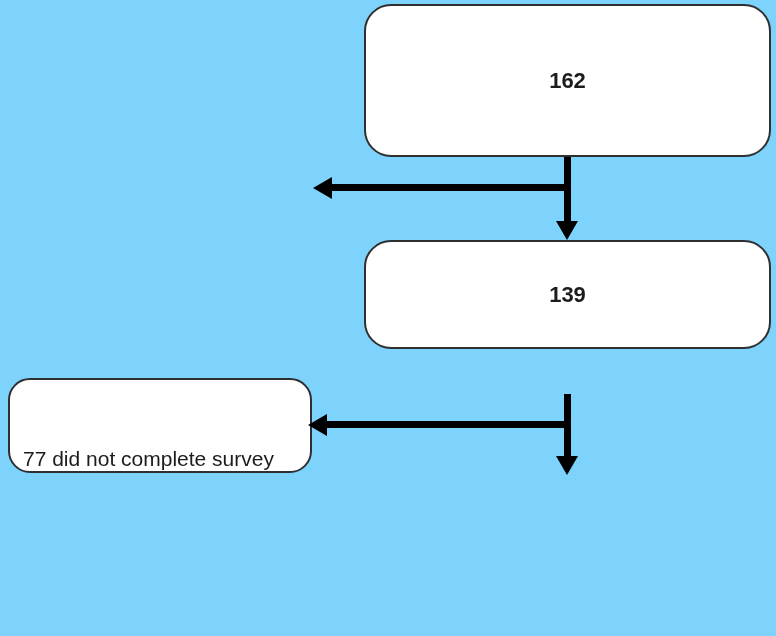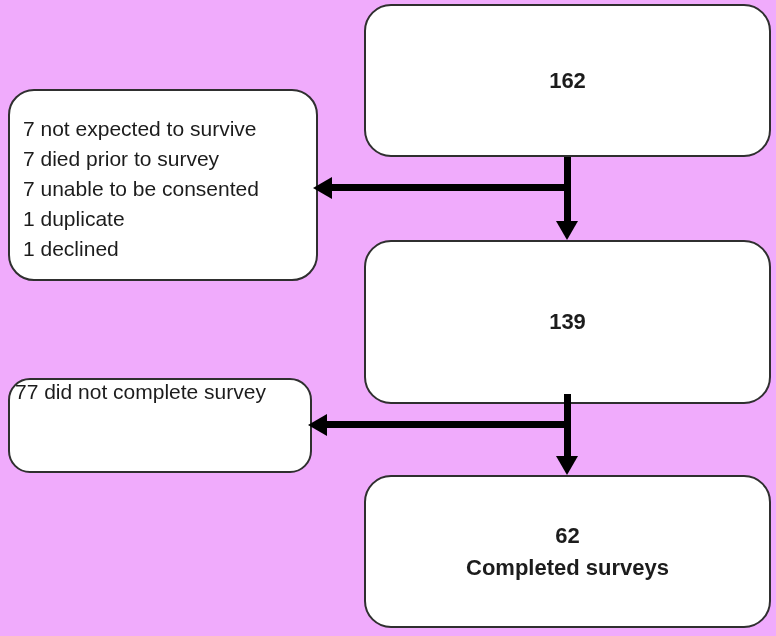--- a/index.html
+++ b/index.html
@@ -4,21 +4,21 @@
 <style>
   html, body {
     margin: 0;
     padding: 0;
     background: #ffffff;
   }
   .canvas {
     position: relative;
     width: 776px;
     height: 636px;
-    background: #f0abfc;
+    background: #7dd3fc;
     font-family: "Liberation Sans", "DejaVu Sans", sans-serif;
     color: #1c1c1c;
     overflow: hidden;
   }
   .node {
     position: absolute;
     background: #ffffff;
     border: 2px solid #2f2f2f;
     box-sizing: border-box;
   }
@@ -30,21 +30,21 @@
     display: flex;
     flex-direction: column;
     align-items: center;
     justify-content: center;
     text-align: center;
     font-weight: bold;
     font-size: 22px;
     line-height: 32px;
   }
   #box-eligible   { top: 4px; }
-  #box-sent       { top: 240px; height: 164px; }
+  #box-sent       { top: 240px; height: 109px; }
   #box-completed  { top: 475px; }
 
   .side-box {
     left: 8px;
     border-radius: 26px;
     font-size: 21px;
     font-weight: 400;
   }
   #box-excluded-pre-survey {
     top: 89px;
@@ -55,22 +55,22 @@
   #box-excluded-pre-survey .excl-line {
     line-height: 30px;
     white-space: nowrap;
   }
   #box-not-completed {
     top: 378px;
     width: 304px;
     height: 95px;
     border-radius: 22px;
     display: flex;
-    align-items: flex-start;
-    padding-left: 5px;
+    align-items: flex-end;
+    padding-left: 13px;
   }
 
   
   .arrow-line {
     position: absolute;
     background: #000000;
   }
   .v-line { width: 7px; left: 564px; }
   #vline-1 { top: 157px; height: 65px; }
   #vline-2 { top: 394px; height: 63px; }
@@ -105,32 +105,21 @@
 <div class="canvas">
 
   <div class="node main-box" id="box-eligible">
     <div>162</div>
   </div>
 
   <div class="node main-box" id="box-sent">
     <div>139</div>
   </div>
 
-  <div class="node main-box" id="box-completed">
-    <div>62</div>
-    <div>Completed surveys</div>
-  </div>
 
-  <div class="node side-box" id="box-excluded-pre-survey">
-    <div class="excl-line">7 not expected to survive</div>
-    <div class="excl-line">7 died prior to survey</div>
-    <div class="excl-line">7 unable to be consented</div>
-    <div class="excl-line">1 duplicate</div>
-    <div class="excl-line">1 declined</div>
-  </div>
 
   <div class="node side-box" id="box-not-completed">
     <div class="excl-line">77 did not complete survey</div>
   </div>
 
   <div class="arrow-line v-line" id="vline-1"></div>
   <div class="arrow-head head-down" id="head-down-1"></div>
 
   <div class="arrow-line h-line" id="hline-1"></div>
   <div class="arrow-head head-left" id="head-left-1"></div>

